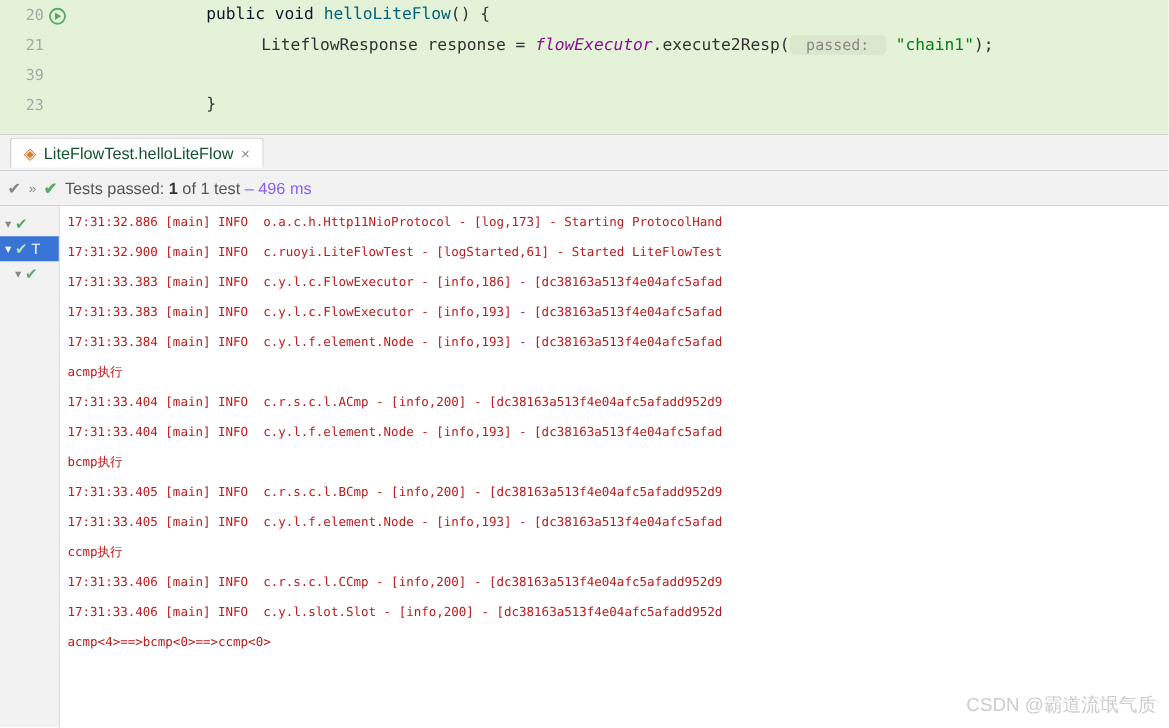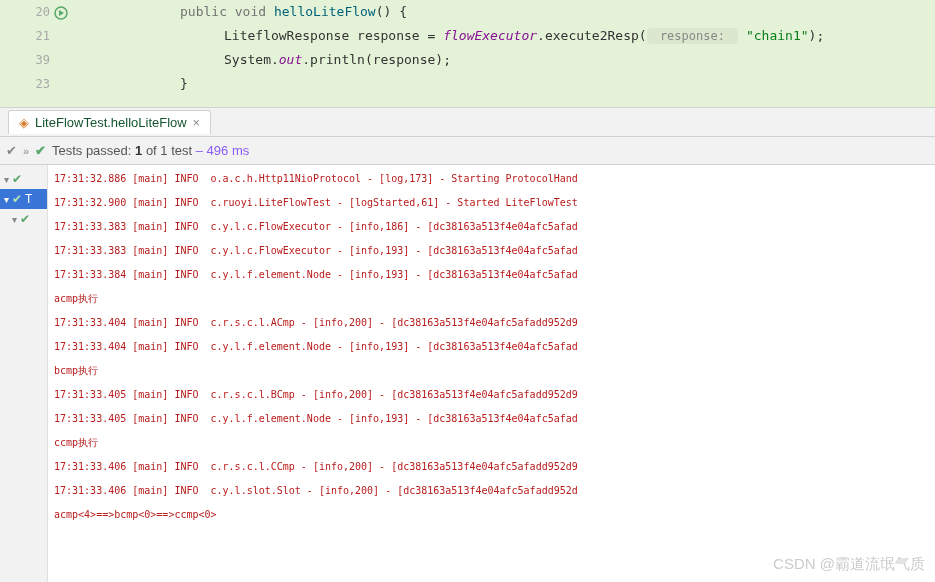--- a/index.html
+++ b/index.html
@@ -1,22 +1,22 @@
 <!DOCTYPE html>
 <html><head>
 <meta charset="utf-8">
 <style>
 * { margin:0; padding:0; box-sizing:border-box; }
 body { font-family: 'Segoe UI', Arial, sans-serif; font-size:13px; background:#fff; width:935px; height:582px; overflow:hidden; }
 .editor { background:#e4f2d8; height:107px; position:relative; }
 .editor-line { display:flex; height:24px; line-height:24px; }
-.gutter { width:58px; text-align:right; padding-right:8px; color:#a8a8a8; font-family:'Menlo','Consolas',monospace; font-size:12px; position:relative; }
+.gutter { width:43px; text-align:right; padding-right:8px; color:#a8a8a8; font-family:'Menlo','Consolas',monospace; font-size:12px; position:relative; }
 .gutter-icon { position:absolute; right:-10px; top:4px; width:14px; height:14px; }
 .code { font-family:'Menlo','Consolas',monospace; font-size:13px; padding-left:18px; white-space:pre; color:#333; }
-.kw { color:#737373; }
+.kw { color:#0f172a; }
 .method { color:#00627a; }
 .field-italic { color:#871094; font-style:italic; }
 .hint { background:#dbe8ce; border-radius:4px; padding:1px 6px; color:#888; font-size:12px; }
 .str { color:#067d17; }
 .indent1 { margin-left:104px; }
 .indent2 { margin-left:148px; }
 .tab-bar { height:30px; background:#f2f2f2; border-top:1px solid #d1d1d1; border-bottom:1px solid #d1d1d1; display:flex; align-items:center; padding-left:8px; }
 .tab { background:#fff; border:1px solid #d1d1d1; border-bottom:none; padding:4px 10px; display:flex; align-items:center; gap:6px; border-radius:3px 3px 0 0; }
 .tab-icon { color:#d97d2d; font-size:13px; }
 .tab-label { color:#14532d; }
@@ -40,25 +40,24 @@
 <div class="editor" id="editor">
     <div class="editor-line">
       <div class="gutter">20<span class="gutter-icon"><svg viewBox="0 0 14 14">
             <circle cx="7" cy="7" r="6" fill="none" stroke="#59a869" stroke-width="1.5"></circle>
             <path d="M5 4 L10 7 L5 10 Z" fill="#59a869"></path>
           </svg></span></div>
       <div class="code indent1"><span class="kw">public </span><span class="kw">void </span><span class="method">helloLiteFlow</span><span>() {</span></div>
     </div>
     <div class="editor-line">
       <div class="gutter">21</div>
-      <div class="code indent2"><span>LiteflowResponse response = </span><span class="field-italic">flowExecutor</span><span>.execute2Resp(</span><span class="hint"> response: </span><span> </span><span class="str">"chain1"</span><span>);</span></div>
+      <div class="code indent2"><span>LiteflowResponse response = </span><span class="field-italic">flowExecutor</span><span>.execute2Resp(</span><span class="hint"> passed: </span><span> </span><span class="str">"chain1"</span><span>);</span></div>
     </div>
     <div class="editor-line">
       <div class="gutter">39</div>
-      <div class="code indent2"><span>System.</span><span class="field-italic">out</span><span>.println(response);</span></div>
     </div>
     <div class="editor-line">
       <div class="gutter">23</div>
       <div class="code indent1"><span>}</span></div>
     </div>
   </div>
 
 <div class="tab-bar">
   <div class="tab">
     <span class="tab-icon">◈</span>

